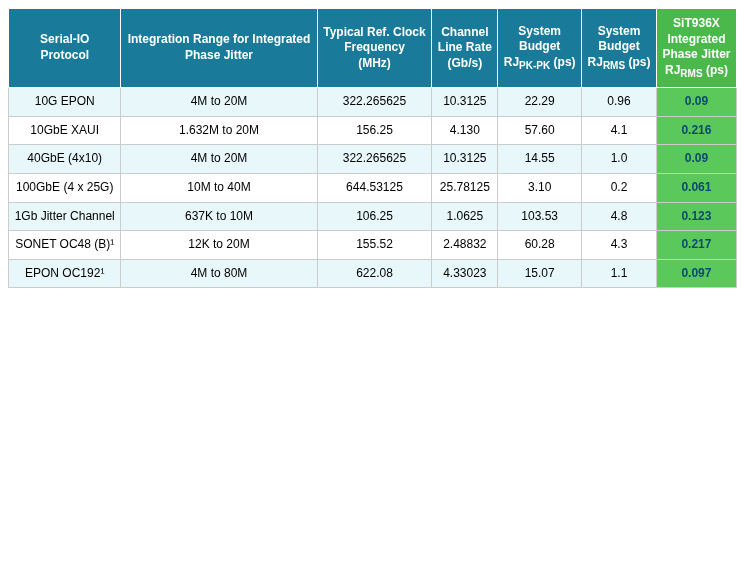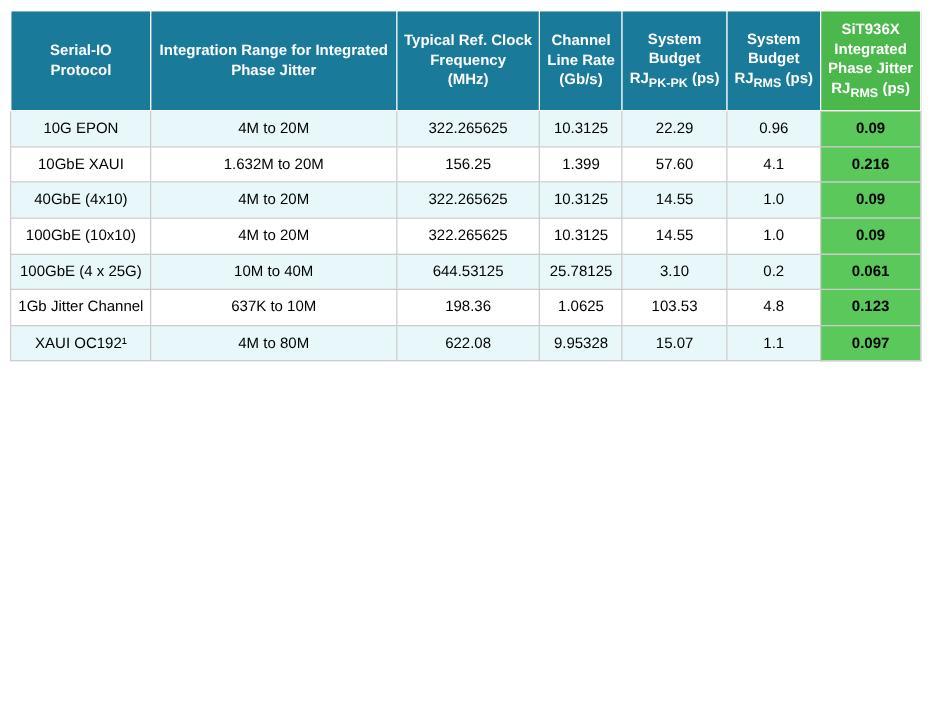--- a/index.html
+++ b/index.html
@@ -36,21 +36,21 @@
       line-height: 1.3;
     }
     tr:nth-child(odd) td {
       background-color: #e8f7f9;
     }
     tr:nth-child(even) td {
       background-color: #ffffff;
     }
     td.last-col {
       background-color: #5bc85b !important;
-      color: #000000;
+      color: #0c4a6e;
       font-weight: bold;
     }
     th.last-col {
       background-color: #4ab84a;
       margin-top: 43px;
     }
   </style>
 </head>
 <body>
 
@@ -74,65 +74,65 @@
           <td>322.265625</td>
           <td>10.3125</td>
           <td>22.29</td>
           <td>0.96</td>
           <td class="last-col">0.09</td>
         </tr>
         <tr>
           <td>10GbE XAUI</td>
           <td>1.632M to 20M</td>
           <td>156.25</td>
-          <td>1.399</td>
+          <td>4.130</td>
           <td>57.60</td>
           <td>4.1</td>
           <td class="last-col">0.216</td>
         </tr>
         <tr>
           <td>40GbE (4x10)</td>
-          <td>4M to 20M</td>
-          <td>322.265625</td>
-          <td>10.3125</td>
-          <td>14.55</td>
-          <td>1.0</td>
-          <td class="last-col">0.09</td>
-        </tr>
-        <tr>
-          <td>100GbE (10x10)</td>
           <td>4M to 20M</td>
           <td>322.265625</td>
           <td>10.3125</td>
           <td>14.55</td>
           <td>1.0</td>
           <td class="last-col">0.09</td>
         </tr>
         <tr>
           <td>100GbE (4 x 25G)</td>
           <td>10M to 40M</td>
           <td>644.53125</td>
           <td>25.78125</td>
           <td>3.10</td>
           <td>0.2</td>
           <td class="last-col">0.061</td>
         </tr>
         <tr>
           <td>1Gb Jitter Channel</td>
           <td>637K to 10M</td>
-          <td>198.36</td>
+          <td>106.25</td>
           <td>1.0625</td>
           <td>103.53</td>
           <td>4.8</td>
           <td class="last-col">0.123</td>
         </tr>
         <tr>
-          <td>XAUI OC192¹</td>
+          <td>SONET OC48 (B)¹</td>
+          <td>12K to 20M</td>
+          <td>155.52</td>
+          <td>2.48832</td>
+          <td>60.28</td>
+          <td>4.3</td>
+          <td class="last-col">0.217</td>
+        </tr>
+        <tr>
+          <td>EPON OC192¹</td>
           <td>4M to 80M</td>
           <td>622.08</td>
-          <td>9.95328</td>
+          <td>4.33023</td>
           <td>15.07</td>
           <td>1.1</td>
           <td class="last-col">0.097</td>
         </tr>
       </tbody>
   </table>
 </div>
 
 </body></html>

